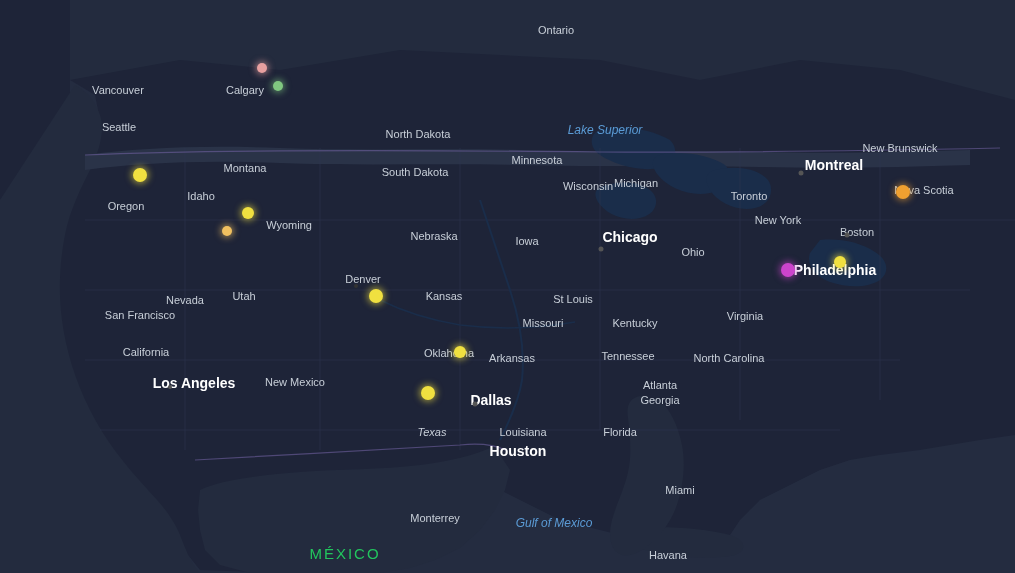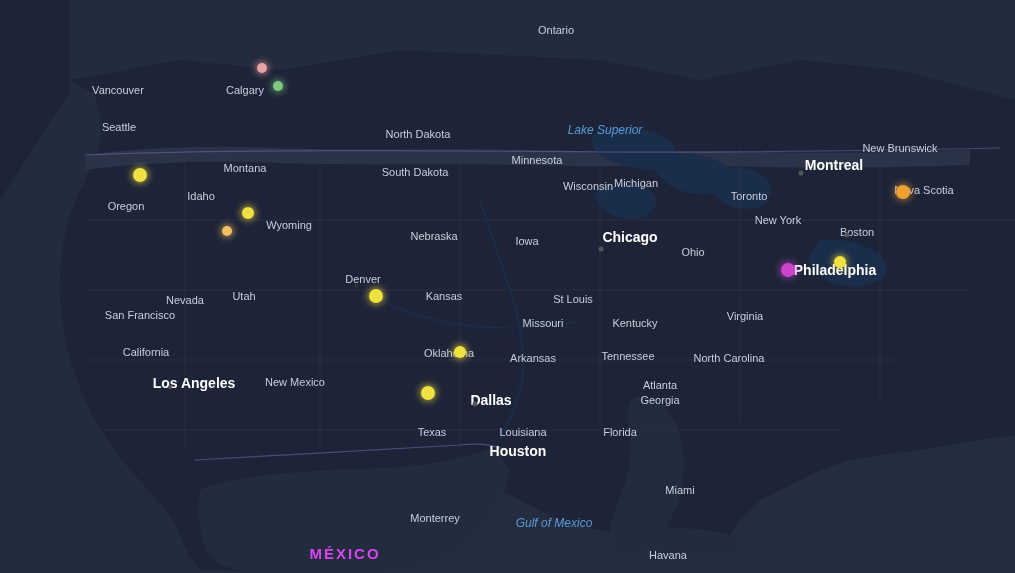--- a/index.html
+++ b/index.html
@@ -35,23 +35,23 @@
       font-size: 14px;
       color: #ffffff;
       padding-left: 18px;
     }
     .map-label.italic-blue {
       font-style: italic;
       color: #5b9bd5;
       font-size: 12px;
     }
     .map-label.mexico {
-      color: #d946ef;
+      color: #22c55e;
       font-size: 15px;
-      font-weight: bold;
+      font-weight: normal;
       letter-spacing: 2px;
     }
     .dot {
       position: absolute;
       border-radius: 50%;
       transform: translate(-50%, -50%);
     }
   </style>
 </head>
 <body>
@@ -172,26 +172,26 @@
       <div class="map-label" style="left: 693px; top: 252px; transform: translate(-50%, -50%);">Ohio</div>
       <div class="map-label bold" style="left: 826px; top: 270px; transform: translate(-50%, -50%);">Philadelphia</div>
       <div class="map-label" style="left: 444px; top: 296px; transform: translate(-50%, -50%);">Kansas</div>
       <div class="map-label" style="left: 543px; top: 323px; transform: translate(-50%, -50%);">Missouri</div>
       <div class="map-label" style="left: 573px; top: 299px; transform: translate(-50%, -50%);">St Louis</div>
       <div class="map-label" style="left: 635px; top: 323px; transform: translate(-50%, -50%);">Kentucky</div>
       <div class="map-label" style="left: 745px; top: 316px; transform: translate(-50%, -50%);">Virginia</div>
       <div class="map-label" style="left: 140px; top: 315px; transform: translate(-50%, -50%);">San Francisco</div>
       <div class="map-label" style="left: 146px; top: 352px; transform: translate(-50%, -50%);">California</div>
       <div class="map-label" style="left: 449px; top: 353px; transform: translate(-50%, -50%);">Oklahoma</div>
-      <div class="map-label" style="left: 533px; top: 358px; transform: translate(-50%, -50%);">Arkansas</div>
+      <div class="map-label" style="left: 512px; top: 358px; transform: translate(-50%, -50%);">Arkansas</div>
       <div class="map-label" style="left: 628px; top: 356px; transform: translate(-50%, -50%);">Tennessee</div>
       <div class="map-label" style="left: 729px; top: 358px; transform: translate(-50%, -50%);">North Carolina</div>
       <div class="map-label" style="left: 295px; top: 382px; transform: translate(-50%, -50%);">New Mexico</div>
       <div class="map-label bold" style="left: 185px; top: 383px; transform: translate(-50%, -50%);">Los Angeles</div>
-      <div class="map-label" style="left: 432px; top: 432px; transform: translate(-50%, -50%);">Texas</div>
+      <div class="map-label" style="left: 432px; top: 432px; transform: translate(-50%, -50%); font-style: italic;">Texas</div>
       <div class="map-label bold" style="left: 482px; top: 400px; transform: translate(-50%, -50%);">Dallas</div>
       <div class="map-label" style="left: 523px; top: 432px; transform: translate(-50%, -50%);">Louisiana</div>
       <div class="map-label" style="left: 660px; top: 385px; transform: translate(-50%, -50%);">Atlanta</div>
       <div class="map-label" style="left: 660px; top: 400px; transform: translate(-50%, -50%);">Georgia</div>
       <div class="map-label bold" style="left: 509px; top: 451px; transform: translate(-50%, -50%);">Houston</div>
       <div class="map-label" style="left: 620px; top: 432px; transform: translate(-50%, -50%);">Florida</div>
       <div class="map-label" style="left: 680px; top: 490px; transform: translate(-50%, -50%); text-align: center;">Miami</div>
       <div class="map-label" style="left: 435px; top: 518px; transform: translate(-50%, -50%);">Monterrey</div>
       <div class="map-label mexico" style="left: 345px; top: 553px; transform: translate(-50%, -50%);">MÉXICO</div>
       <div class="map-label italic-blue" style="left: 554px; top: 523px; transform: translate(-50%, -50%);">Gulf of Mexico</div>

